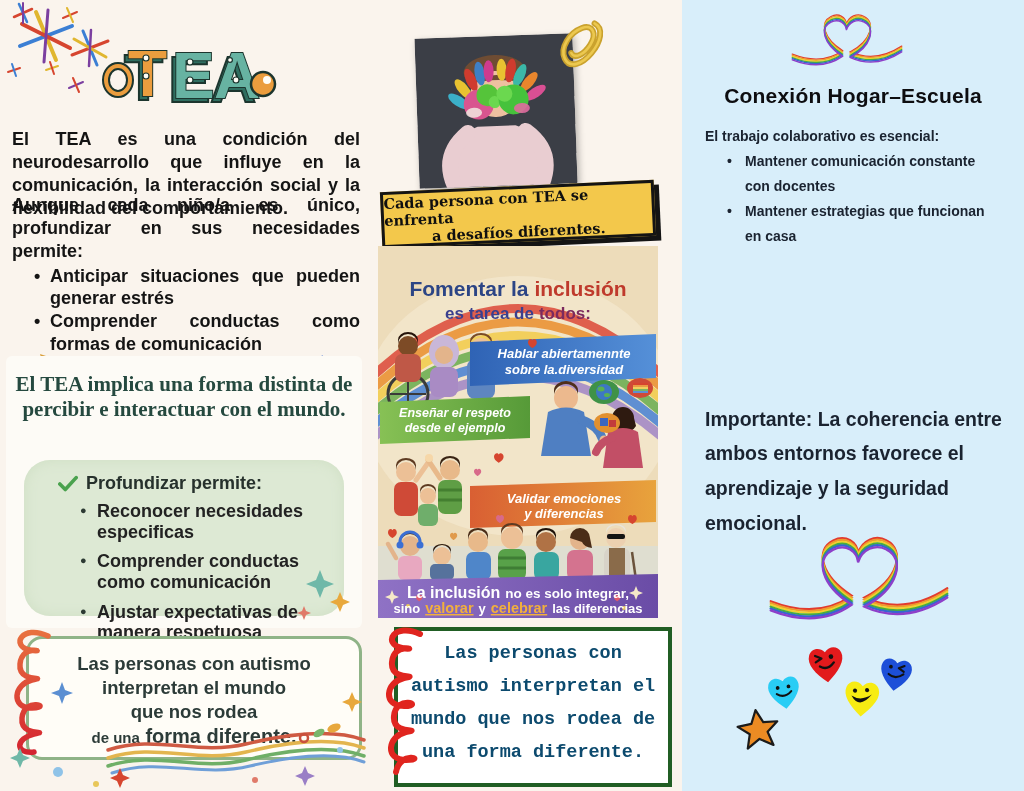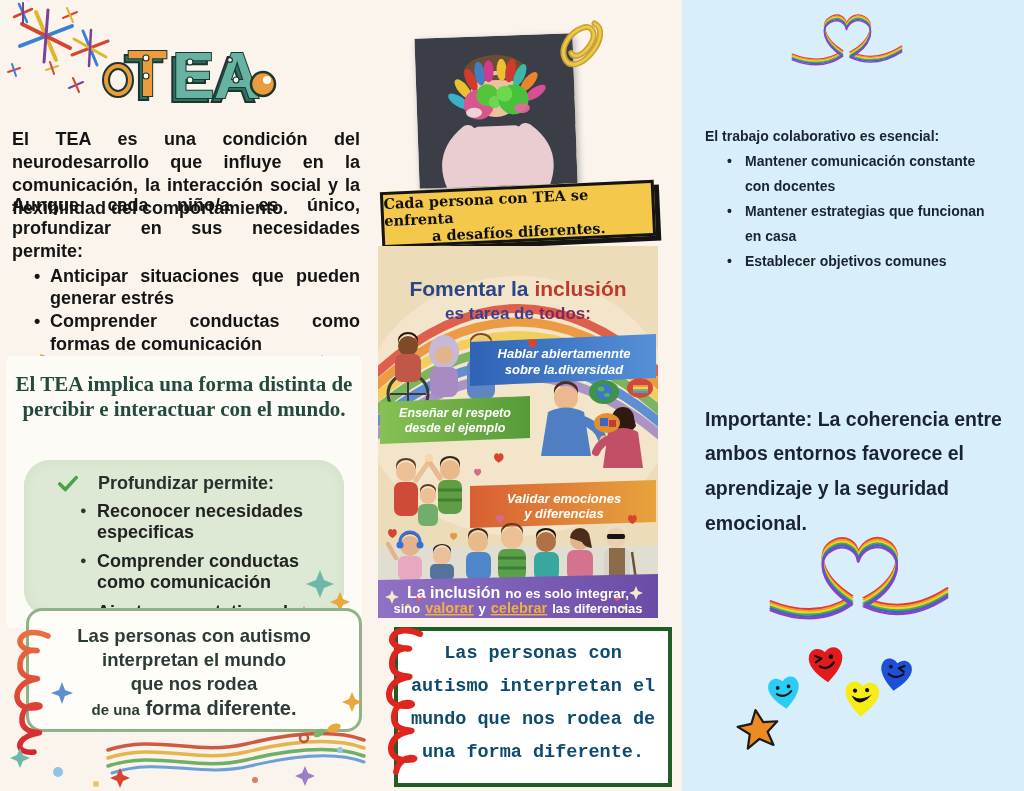--- a/index.html
+++ b/index.html
@@ -26,28 +26,28 @@
   .lp-needs ul{margin:2px 0 0 0;padding:0 0 0 22px;list-style:none;text-align:left;}
   .lp-needs li{position:relative;padding-left:16px;text-align:justify;}
   .lp-needs li::before{content:"•";position:absolute;left:0;top:0;}
 
   .lp-card{position:absolute;left:6px;top:356px;width:356px;height:272px;
            background:#fdfbf6;border-radius:6px;}
   .lp-card h2{margin:16px 8px 0;text-align:center;font-size:21px;line-height:1.2;
               color:#25493f;font-weight:700;font-family:Liberation Serif, serif;}
   .greenbox{position:absolute;left:18px;top:104px;width:320px;height:156px;
             background:#dde9d4;border-radius:26px;box-shadow:inset 0 0 14px #cfdfc4;}
-  .check-row{display:flex;align-items:center;gap:20px;padding:13px 0 0 34px;
+  .check-row{display:flex;align-items:center;gap:8px;padding:13px 0 0 34px;
              font-size:18px;font-weight:700;color:#26312c;}
   .greenbox ul{margin:7px 0 16px 0;padding:0 0 0 56px;list-style:none;
                font-size:18px;font-weight:700;color:#222;line-height:1.15;}
   .greenbox li{position:relative;padding-left:17px;margin-bottom:9px;}
   .greenbox li::before{content:"●";font-size:11px;position:absolute;left:0;top:3px;color:#2c3a33;}
 
-  .note-card{position:absolute;left:26px;top:608px;width:330px;height:118px;
+  .note-card{position:absolute;left:26px;top:636px;width:330px;height:118px;
              background:#fffdf7;border:3px solid #8fb387;border-radius:16px;
              text-align:center;color:#2c3b38;}
   .note-card .l1{margin-top:13px;font-size:18.5px;font-weight:700;line-height:1.3;}
   .note-card .l2,.note-card .l3{font-size:18.5px;font-weight:700;line-height:1.3;}
   .note-card .l4{font-size:20px;font-weight:700;line-height:1.25;}
   .note-card .l4 .small{font-size:15px;}
 
   
   .photo{position:absolute;left:417px;top:36px;width:158px;height:150px;
          transform:rotate(-2deg);box-shadow:2px 3px 7px rgba(0,0,0,.28);}
@@ -450,27 +450,27 @@
     <g fill="none" stroke-width="2.4" stroke-linecap="round">
       <path transform="translate(0,-5)" stroke="#e23b2e" d="M4,78 Q55,98 92,72 C58,50 52,22 72,12 C86,5 98,14 99,26 C103,12 118,5 130,12 C150,22 144,54 106,74 Q150,94 196,64"></path>
       <path transform="translate(0,-3)" stroke="#ef9a2e" d="M4,78 Q55,98 92,72 C58,50 52,22 72,12 C86,5 98,14 99,26 C103,12 118,5 130,12 C150,22 144,54 106,74 Q150,94 196,64"></path>
       <path transform="translate(0,-1)" stroke="#efd22e" d="M4,78 Q55,98 92,72 C58,50 52,22 72,12 C86,5 98,14 99,26 C103,12 118,5 130,12 C150,22 144,54 106,74 Q150,94 196,64"></path>
       <path transform="translate(0,1)" stroke="#47ae3f" d="M4,78 Q55,98 92,72 C58,50 52,22 72,12 C86,5 98,14 99,26 C103,12 118,5 130,12 C150,22 144,54 106,74 Q150,94 196,64"></path>
       <path transform="translate(0,3)" stroke="#3467d1" d="M4,78 Q55,98 92,72 C58,50 52,22 72,12 C86,5 98,14 99,26 C103,12 118,5 130,12 C150,22 144,54 106,74 Q150,94 196,64"></path>
       <path transform="translate(0,5)" stroke="#8e3fc9" d="M4,78 Q55,98 92,72 C58,50 52,22 72,12 C86,5 98,14 99,26 C103,12 118,5 130,12 C150,22 144,54 106,74 Q150,94 196,64"></path>
     </g>
   </svg>
 
+  <h1 class="rp-title">Conexión Hogar–Escuela</h1>
 
   <div class="rp-body">
     <span>El trabajo colaborativo es esencial:</span>
     <ul>
       <li>Mantener comunicación constante con docentes</li>
       <li>Mantener estrategias que funcionan en casa</li>
-      <li>Establecer objetivos comunes</li>
     </ul>
   </div>
 
   <p class="rp-important">Importante: La coherencia entre ambos entornos favorece el aprendizaje y la seguridad emocional.</p>
 
   <svg class="ribbon-big" viewBox="0 0 200 100">
     <g fill="none" stroke-width="2.4" stroke-linecap="round">
       <path transform="translate(0,-5)" stroke="#e23b2e" d="M4,78 Q55,98 92,72 C58,50 52,22 72,12 C86,5 98,14 99,26 C103,12 118,5 130,12 C150,22 144,54 106,74 Q150,94 196,64"></path>
       <path transform="translate(0,-3)" stroke="#ef9a2e" d="M4,78 Q55,98 92,72 C58,50 52,22 72,12 C86,5 98,14 99,26 C103,12 118,5 130,12 C150,22 144,54 106,74 Q150,94 196,64"></path>
       <path transform="translate(0,-1)" stroke="#efd22e" d="M4,78 Q55,98 92,72 C58,50 52,22 72,12 C86,5 98,14 99,26 C103,12 118,5 130,12 C150,22 144,54 106,74 Q150,94 196,64"></path>

